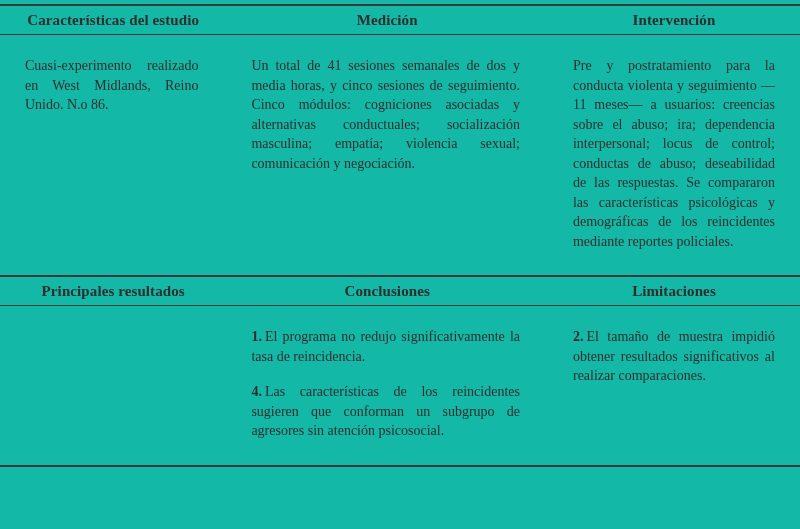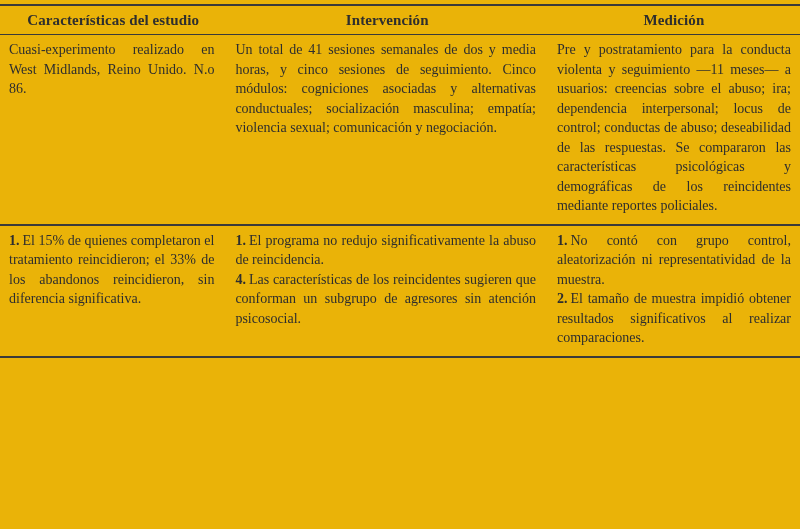--- a/index.html
+++ b/index.html
@@ -6,21 +6,21 @@
     margin: 0;
     padding: 0;
     background: #fdfdfd;
     font-family: "Liberation Serif", "DejaVu Serif", serif;
     color: #2e2e2e;
   }
   .page {
     width: 800px;
     height: 529px;
     overflow: hidden;
-    background: #eab308;
+    background: #14b8a6;
     box-sizing: border-box;
     padding-top: 4px;
   }
   .table {
     width: 100%;
     border-top: 2px solid #3a3a3a;
     border-bottom: 2px solid #3a3a3a;
   }
   .section-top {
     border-bottom: 2px solid #3a3a3a;
@@ -45,69 +45,72 @@
     text-align: justify;
     hyphens: auto;
     -webkit-hyphens: auto;
     padding: 5px 12px 8px 9px;
     box-sizing: border-box;
   }
   .td:last-child {
     padding-right: 9px;
   }
   .td p {
-    margin: 0;
+    margin: 16px;
   }
   .item {
     margin: 0;
   }
   .num {
     font-weight: bold;
     padding-right: 3px;
   }
 </style>
 </head>
 <body>
 
 <div class="page">
   <div class="table">
 
     <div class="section-top">
       <div class="row header-row">
         <div class="th">Características del estudio</div>
+        <div class="th">Medición</div>
         <div class="th">Intervención</div>
-        <div class="th">Medición</div>
       </div>
       <div class="row">
         <div class="td">
           <p>Cuasi-experimento realizado en West Midlands, Reino Unido. N.o 86.</p>
         </div>
         <div class="td">
           <p>Un total de 41 sesiones semanales de dos y media horas, y cinco sesiones de seguimiento. Cinco módulos: cogniciones asociadas y alternativas conductuales; socialización masculina; empatía; violencia sexual; comunicación y negociación.</p>
         </div>
         <div class="td">
           <p>Pre y postratamiento para la conducta violenta y seguimiento —11 meses— a usuarios: creencias sobre el abuso; ira; dependencia interpersonal; locus de control; conductas de abuso; deseabilidad de las respuestas. Se compararon las características psicológicas y demográficas de los reincidentes mediante reportes policiales.</p>
         </div>
       </div>
     </div>
 
     <div class="section-bottom">
+      <div class="row header-row">
+        <div class="th">Principales resultados</div>
+        <div class="th">Conclusiones</div>
+        <div class="th">Limitaciones</div>
+      </div>
       <div class="row">
 
         <div class="td">
-          <p class="item"><span class="num">1.</span><span>El 15% de quienes completaron el tratamiento reincidieron; el 33% de los abandonos reincidieron, sin diferencia significativa.</span></p>
         </div>
 
         <div class="td">
-          <p class="item"><span class="num">1.</span><span>El programa no redujo significativamente la abuso de reincidencia.</span></p>
+          <p class="item"><span class="num">1.</span><span>El programa no redujo significativamente la tasa de reincidencia.</span></p>
           <p class="item"><span class="num">4.</span><span>Las características de los reincidentes sugieren que conforman un subgrupo de agresores sin atención psicosocial.</span></p>
         </div>
 
         <div class="td">
-          <p class="item"><span class="num">1.</span><span>No contó con grupo control, aleatorización ni representatividad de la muestra.</span></p>
           <p class="item"><span class="num">2.</span><span>El tamaño de muestra impidió obtener resultados significativos al realizar comparaciones.</span></p>
         </div>
 
       </div>
     </div>
 
   </div>
 </div>
 
 </body></html>

